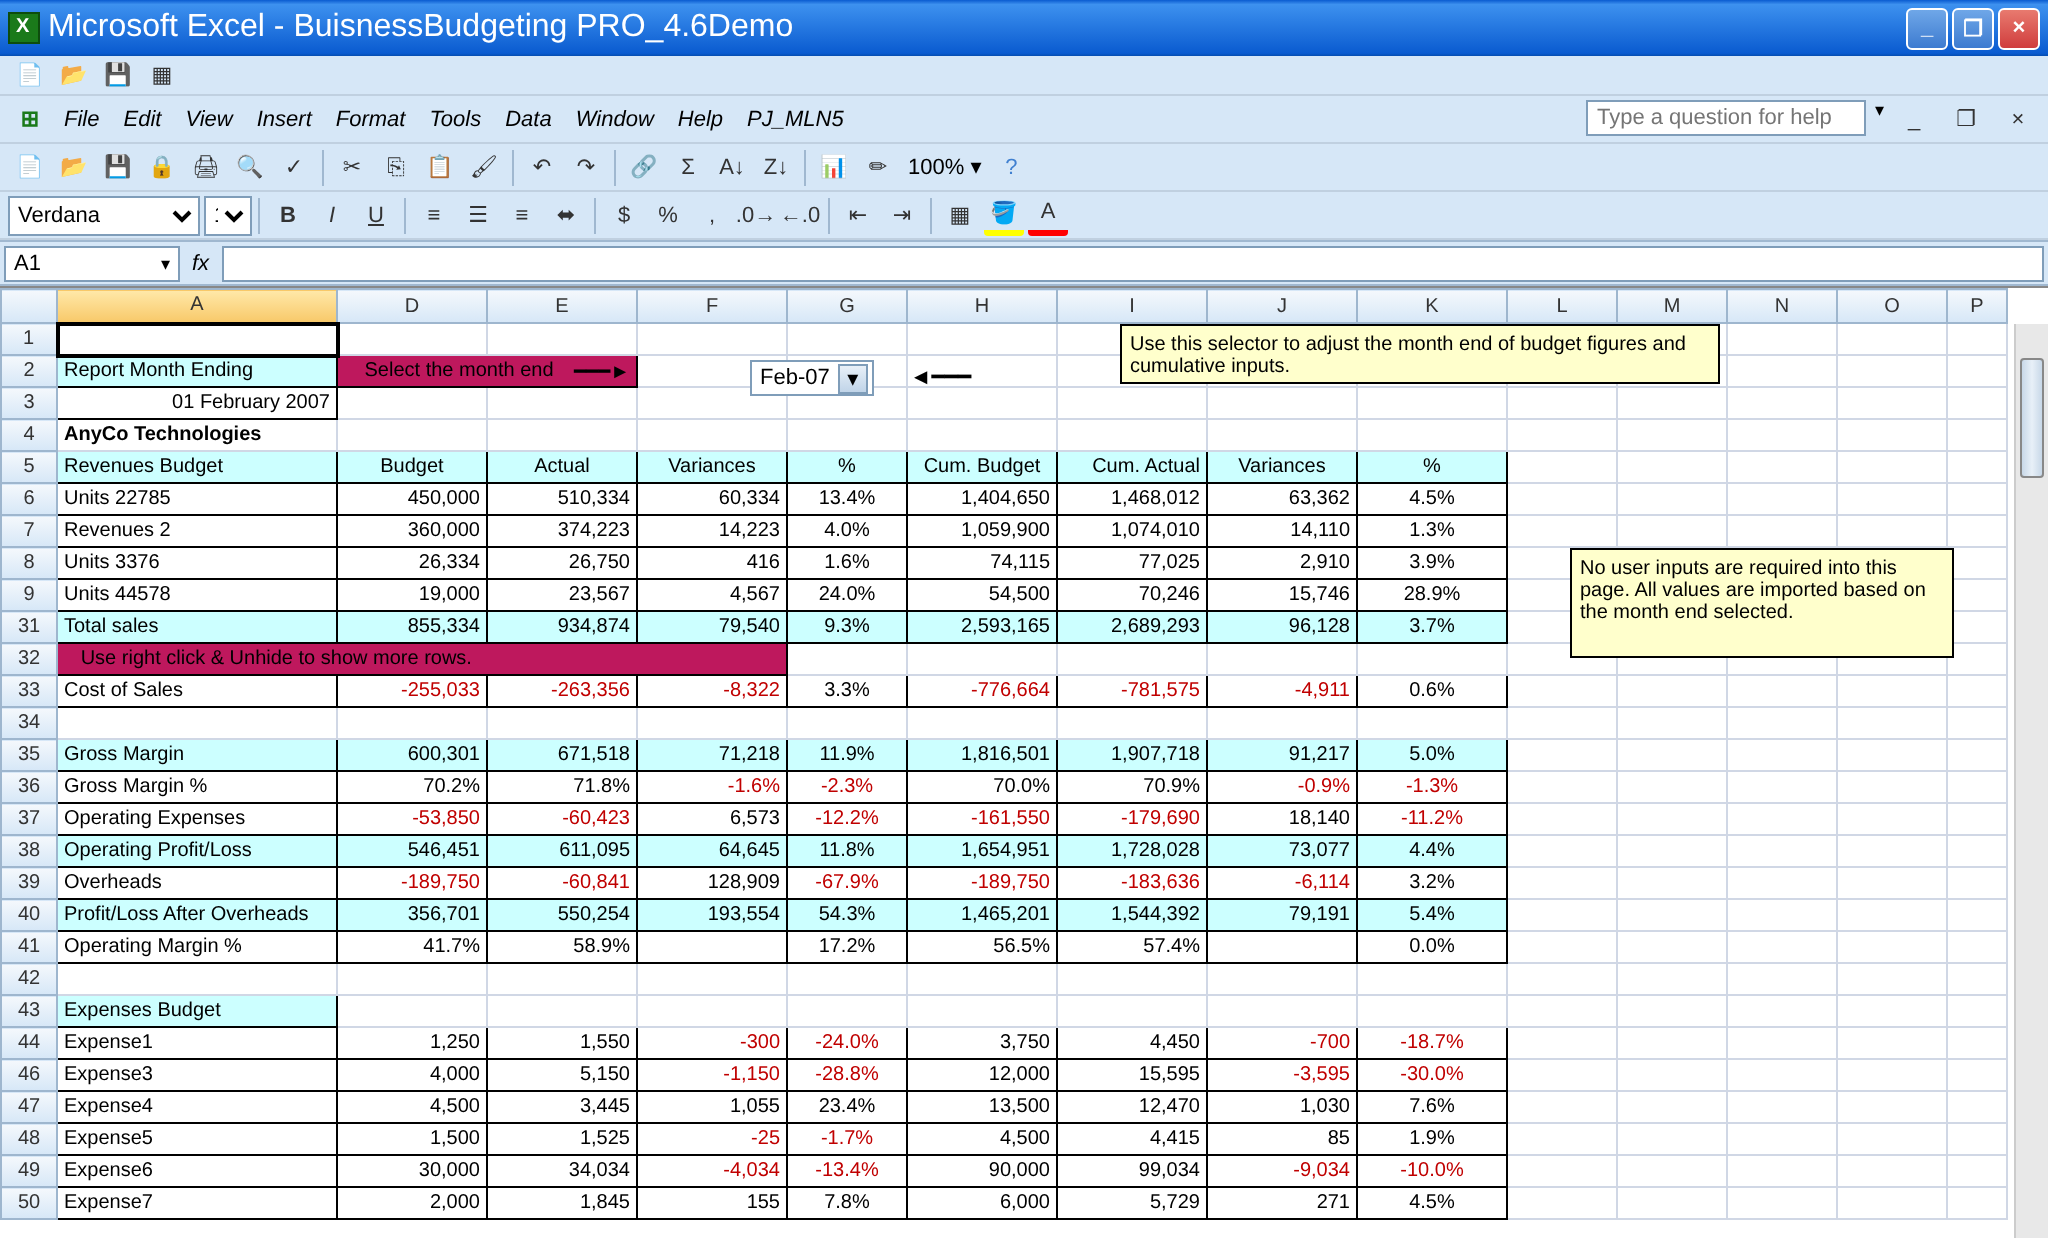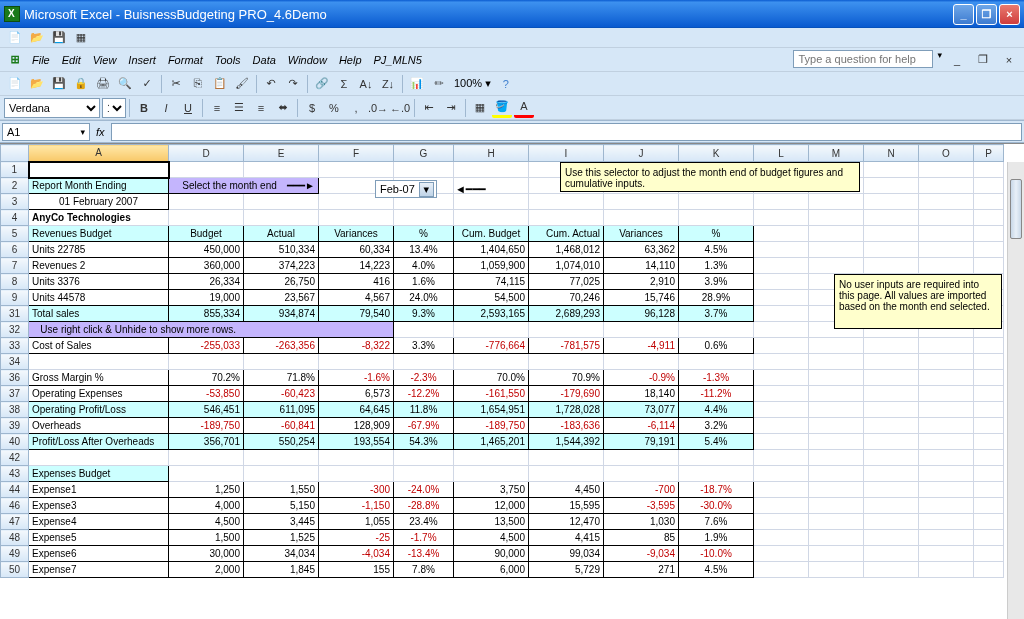--- a/index.html
+++ b/index.html
@@ -1,20 +1,20 @@
 <!DOCTYPE html>
 <html><head>
 <meta charset="utf-8">
 <style>
 * { box-sizing: border-box; margin: 0; padding: 0; }
 body { font-family: Tahoma, Verdana, sans-serif; font-size: 11px; background: #ece9d8; overflow: hidden; width: 1024px; height: 619px; }
 .titlebar { background: linear-gradient(to bottom, #0a5bd0, #3d91ef 8%, #0a5bd0 95%, #054db0); height: 28px; display: flex; align-items: center; padding: 0 4px; color: #fff; }
 .titlebar .icon { width: 16px; height: 16px; background: #1a7a1a; border: 1px solid #0d4d0d; margin-right: 4px; display: inline-block; position: relative; }
 .titlebar .icon::after { content: "X"; position: absolute; font-size: 10px; font-weight: bold; color: #fff; left: 3px; top: 1px; }
-.titlebar .title { font-weight: normal; font-size: 13px; flex: 1; }
+.titlebar .title { font-weight: normal; font-size: 16px; flex: 1; }
 .winbtns { display: flex; gap: 2px; }
 .winbtn { width: 21px; height: 21px; background: linear-gradient(to bottom,#6fa7e8,#3d7bd0); border: 1px solid #fff; border-radius: 3px; color:#fff; display:flex; align-items:center; justify-content:center; font-weight:bold; cursor:pointer; }
 .winbtn.close { background: linear-gradient(to bottom,#e87a6f,#d03d3d); }
 .toolbar-area { background: #d6e7f7; border-bottom: 1px solid #a0b8d0; }
 .toolbar-row { display: flex; align-items: center; padding: 2px 4px; border-bottom: 1px solid #c0d0e0; height: 24px; }
 .menu-item { padding: 2px 6px; cursor: pointer; font-style: italic; }
 .tbtn { width: 20px; height: 20px; margin: 0 1px; display: inline-flex; align-items:center; justify-content:center; cursor:pointer; font-size:11px; color:#333; border-radius:2px; }
 .sep { width:1px; height:18px; background:#a0b8d0; margin:0 3px; }
 .helpbox { margin-left: auto; display:flex; align-items:flex-start; gap:4px; }
 .helpbox input { width: 140px; height:18px; border:1px solid #7f9db9; font-size:11px; padding:0 4px; color:#888; }
@@ -28,21 +28,21 @@
 table.grid { border-collapse: collapse; font-family: Verdana, sans-serif; font-size: 10px; table-layout: fixed; }
 .grid th { background: linear-gradient(to bottom,#f4f8fc,#d6e7f7); border:1px solid #9eb6ce; font-weight:normal; text-align:center; height:17px; color:#333; position:sticky; }
 .grid th.row { width:28px; }
 .grid td { border:1px solid #d0d7e5; height:16px; padding: 0 3px; white-space:nowrap; overflow:hidden; }
 .rownum { background: linear-gradient(to bottom,#f4f8fc,#d6e7f7); border:1px solid #9eb6ce !important; text-align:center; color:#333; }
 .colA { width:140px; text-align:left; }
 .colNum { width:75px; text-align:right; }
 .colPct { width:60px; text-align:center; }
 .neg { color:#c00000; }
 .hlcyan { background:#ccffff; }
-.hlyel { background:#c4b5fd; }
+.hlyel { background:#be185d; }
 .bold { font-weight:bold; }
 .bord-all { border:1px solid #000 !important; }
 .active-cell { border:2px solid #000 !important; }
 .note { background:#ffffcc; border:1px solid #000; padding:4px; font-size:10px; position:absolute; }
 .dropdown-sel { display:inline-flex; align-items:center; border:1px solid #7f9db9; background:#fff; height:18px; padding:0 2px 0 4px; }
 .dropdown-btn { width:15px; height:15px; background:linear-gradient(to bottom,#e8f0f8,#c0d4e8); border:1px solid #7f9db9; display:flex; align-items:center; justify-content:center; margin-left:4px; cursor:pointer; }
 .scrollbar-v { position:absolute; right:0; top:18px; bottom:0; width:17px; background:#e8e8e8; border-left:1px solid #ccc; }
 .scroll-thumb { background:linear-gradient(to right,#c8d8e8,#e8f0f8,#c8d8e8); border:1px solid #888; border-radius:2px; }
 </style>
 </head>
@@ -201,21 +201,21 @@
           <td></td>
           <td></td>
           <td></td>
           <td></td>
           <td></td>
           <td></td>
           <td></td>
         </tr>
         <tr>
           <td class="rownum">3</td>
-          <td class="bord-all colA" style="text-align:center">01 February 2007</td>
+          <td class="bord-all colA" style="text-align:right">01 February 2007</td>
           <td></td>
           <td></td>
           <td></td>
           <td></td>
           <td></td>
           <td></td>
           <td></td>
           <td></td>
           <td></td>
           <td></td>
@@ -384,20 +384,37 @@
           <td></td>
           <td></td>
           <td></td>
           <td></td>
           <td></td>
           <td></td>
           <td></td>
           <td></td>
         </tr>
         <tr>
+          <td class="rownum">35</td>
+          <td class="hlcyan bord-all colA">Gross Margin</td>
+          <td class="hlcyan bord-all colNum">600,301</td>
+          <td class="hlcyan bord-all colNum">671,518</td>
+          <td class="hlcyan bord-all colNum">71,218</td>
+          <td class="hlcyan bord-all colPct">11.9%</td>
+          <td class="hlcyan bord-all colNum">1,816,501</td>
+          <td class="hlcyan bord-all colNum">1,907,718</td>
+          <td class="hlcyan bord-all colNum">91,217</td>
+          <td class="hlcyan bord-all colPct">5.0%</td>
+          <td></td>
+          <td></td>
+          <td></td>
+          <td></td>
+          <td></td>
+        </tr>
+        <tr>
           <td class="rownum">36</td>
           <td class="bord-all colA">Gross Margin %</td>
           <td class="bord-all colNum">70.2%</td>
           <td class="bord-all colNum">71.8%</td>
           <td class="bord-all neg colNum">-1.6%</td>
           <td class="bord-all neg colPct">-2.3%</td>
           <td class="bord-all colNum">70.0%</td>
           <td class="bord-all colNum">70.9%</td>
           <td class="bord-all neg colNum">-0.9%</td>
           <td class="bord-all neg colPct">-1.3%</td>
@@ -469,20 +486,37 @@
           <td class="hlcyan bord-all colNum">1,544,392</td>
           <td class="hlcyan bord-all colNum">79,191</td>
           <td class="hlcyan bord-all colPct">5.4%</td>
           <td></td>
           <td></td>
           <td></td>
           <td></td>
           <td></td>
         </tr>
         <tr>
+          <td class="rownum">41</td>
+          <td class="bord-all colA">Operating Margin %</td>
+          <td class="bord-all colNum">41.7%</td>
+          <td class="bord-all colNum">58.9%</td>
+          <td class="bord-all colNum"></td>
+          <td class="bord-all colPct">17.2%</td>
+          <td class="bord-all colNum">56.5%</td>
+          <td class="bord-all colNum">57.4%</td>
+          <td class="bord-all colNum"></td>
+          <td class="bord-all colPct">0.0%</td>
+          <td></td>
+          <td></td>
+          <td></td>
+          <td></td>
+          <td></td>
+        </tr>
+        <tr>
           <td class="rownum">42</td>
           <td></td>
           <td></td>
           <td></td>
           <td></td>
           <td></td>
           <td></td>
           <td></td>
           <td></td>
           <td></td>
@@ -608,21 +642,21 @@
           <td></td>
           <td></td>
           <td></td>
           <td></td>
           <td></td>
         </tr>
       </tbody>
 </table>
 
 <div class="note" style="left:560px; top:18px; width:300px; height:30px">Use this selector to adjust the month end of budget figures and cumulative inputs.</div>
-<div class="note" style="left:834px; top:130px; width:168px; height:55px">No user inputs are required into this page. All values are imported based on the month end selected.</div>
+<div class="note" style="left:785px; top:130px; width:192px; height:55px">No user inputs are required into this page. All values are imported based on the month end selected.</div>
 
 <div style="position:absolute; left:375px; top:36px;">
   <span class="dropdown-sel">
         <span>Feb-07</span>
         <span class="dropdown-btn">▾</span>
       </span>
   <span style="margin-left:15px">◄━━━</span>
 </div>
 
 <div class="scrollbar-v">

